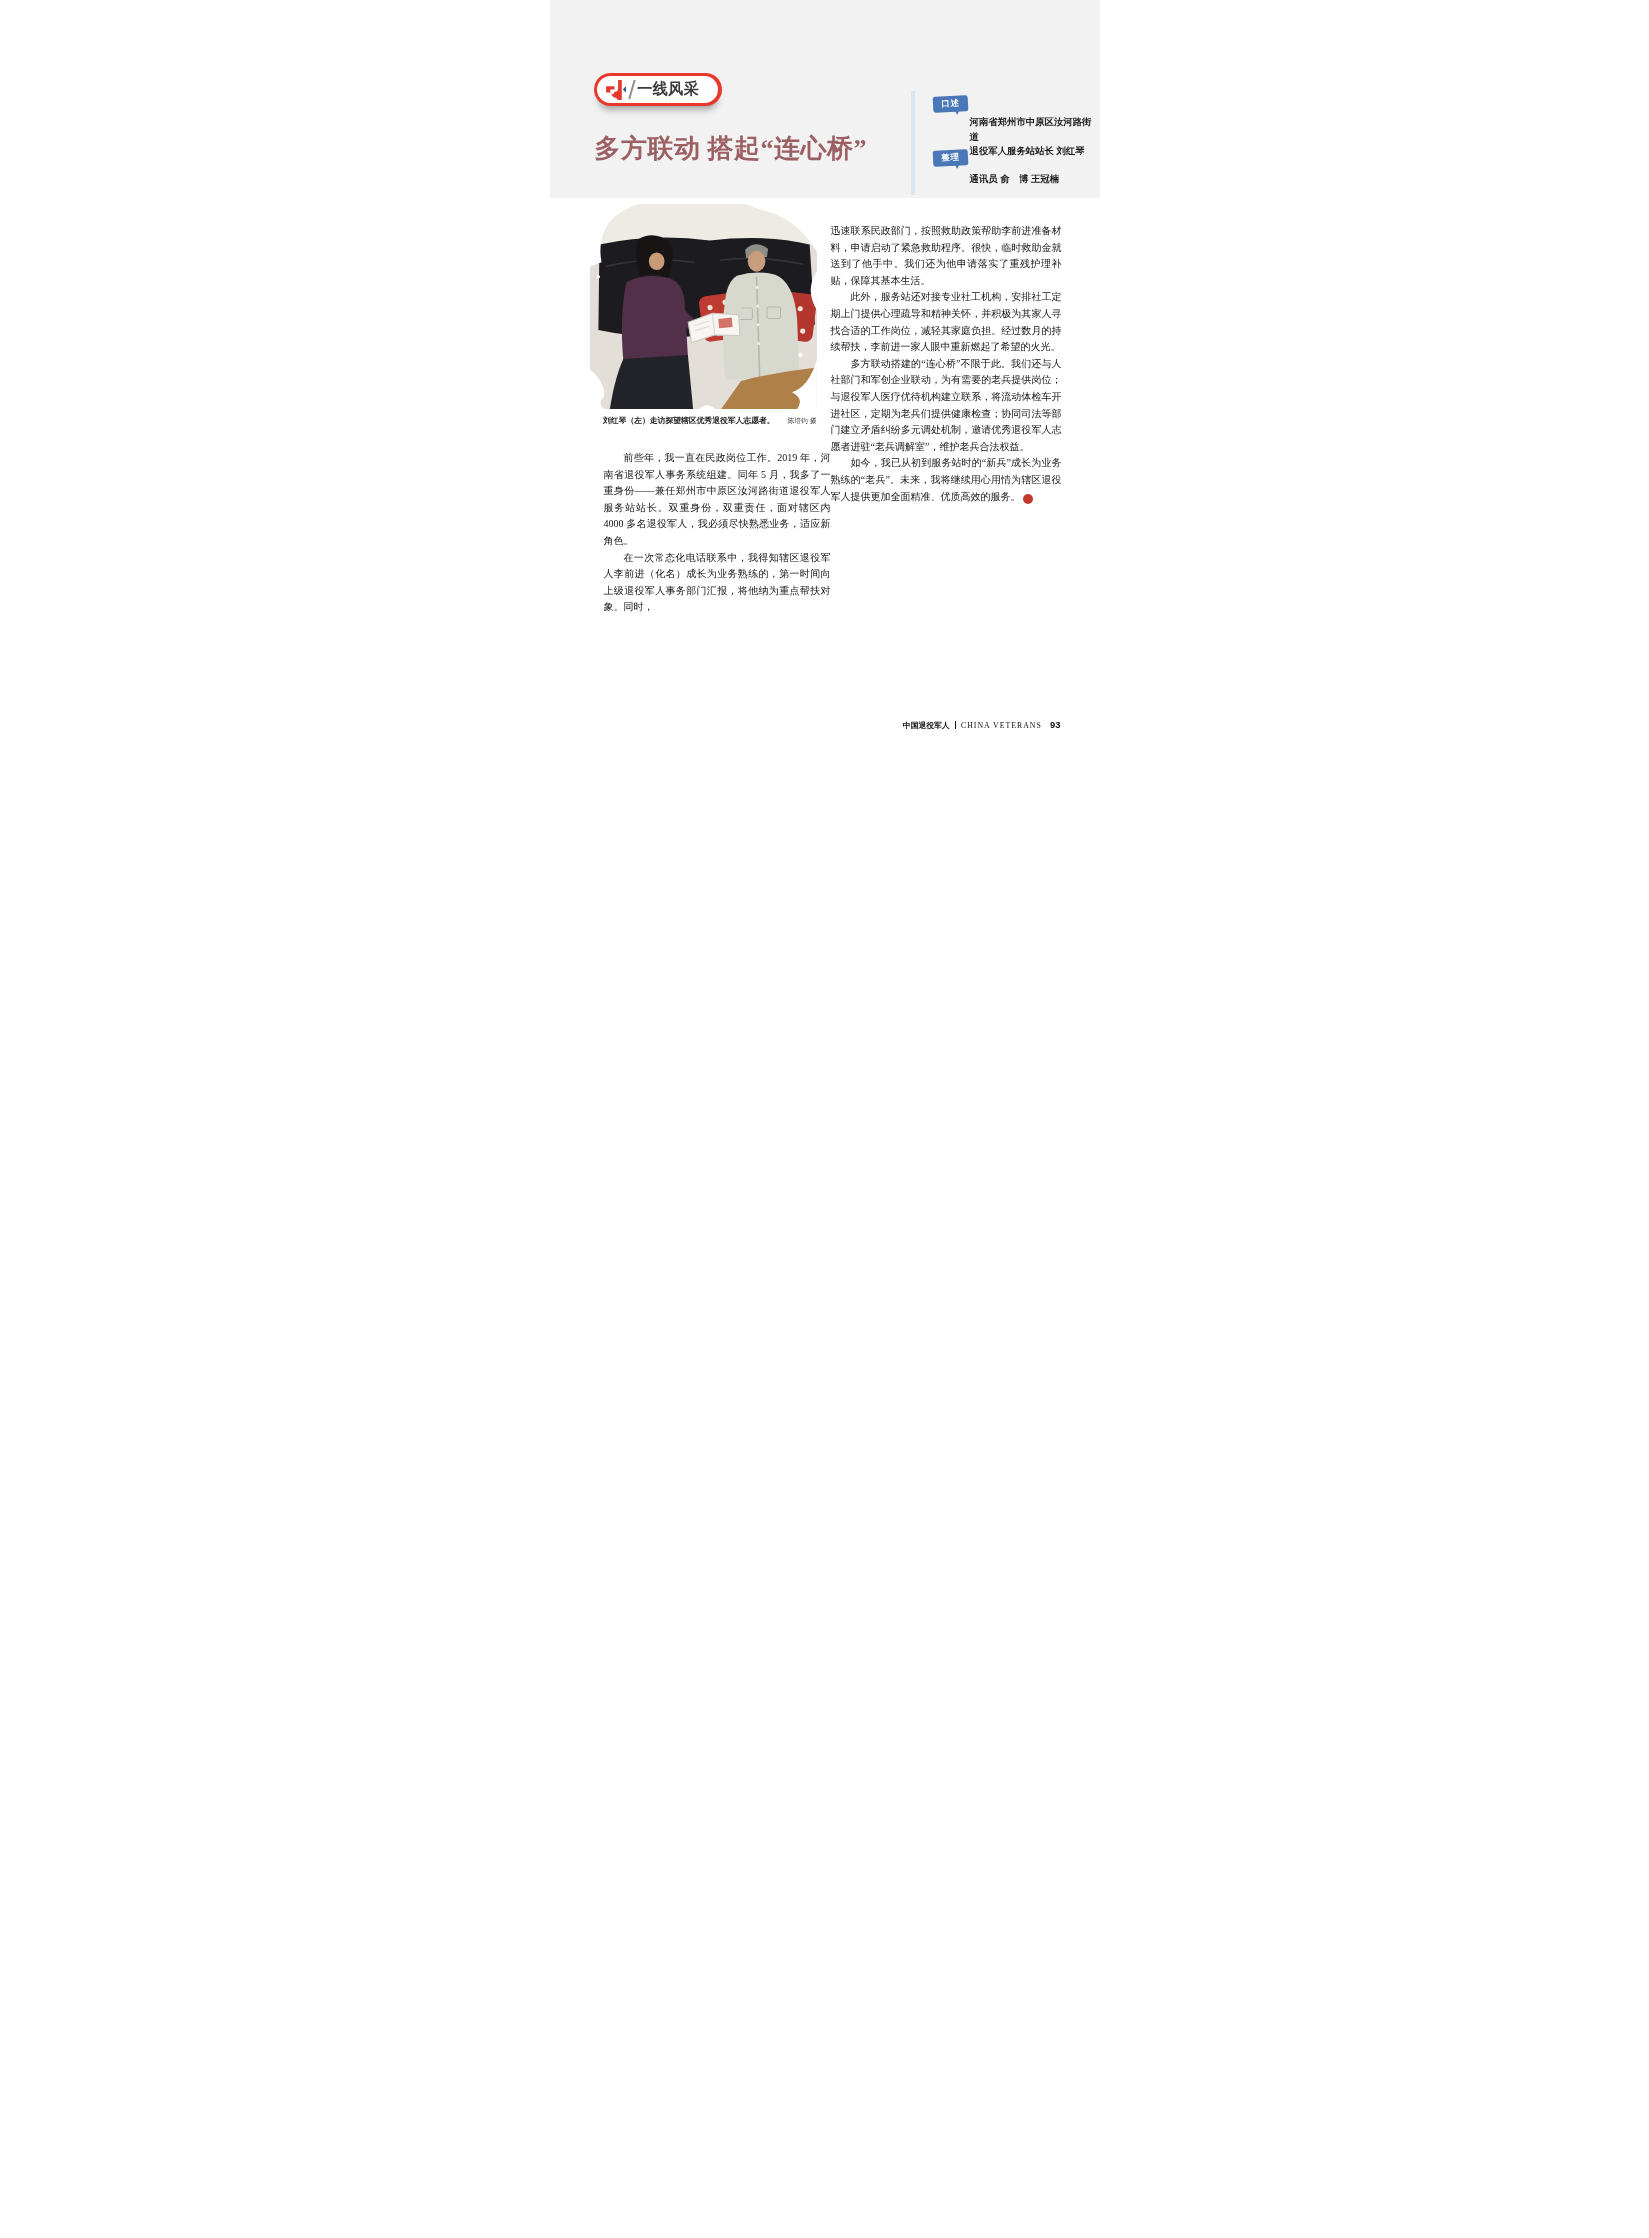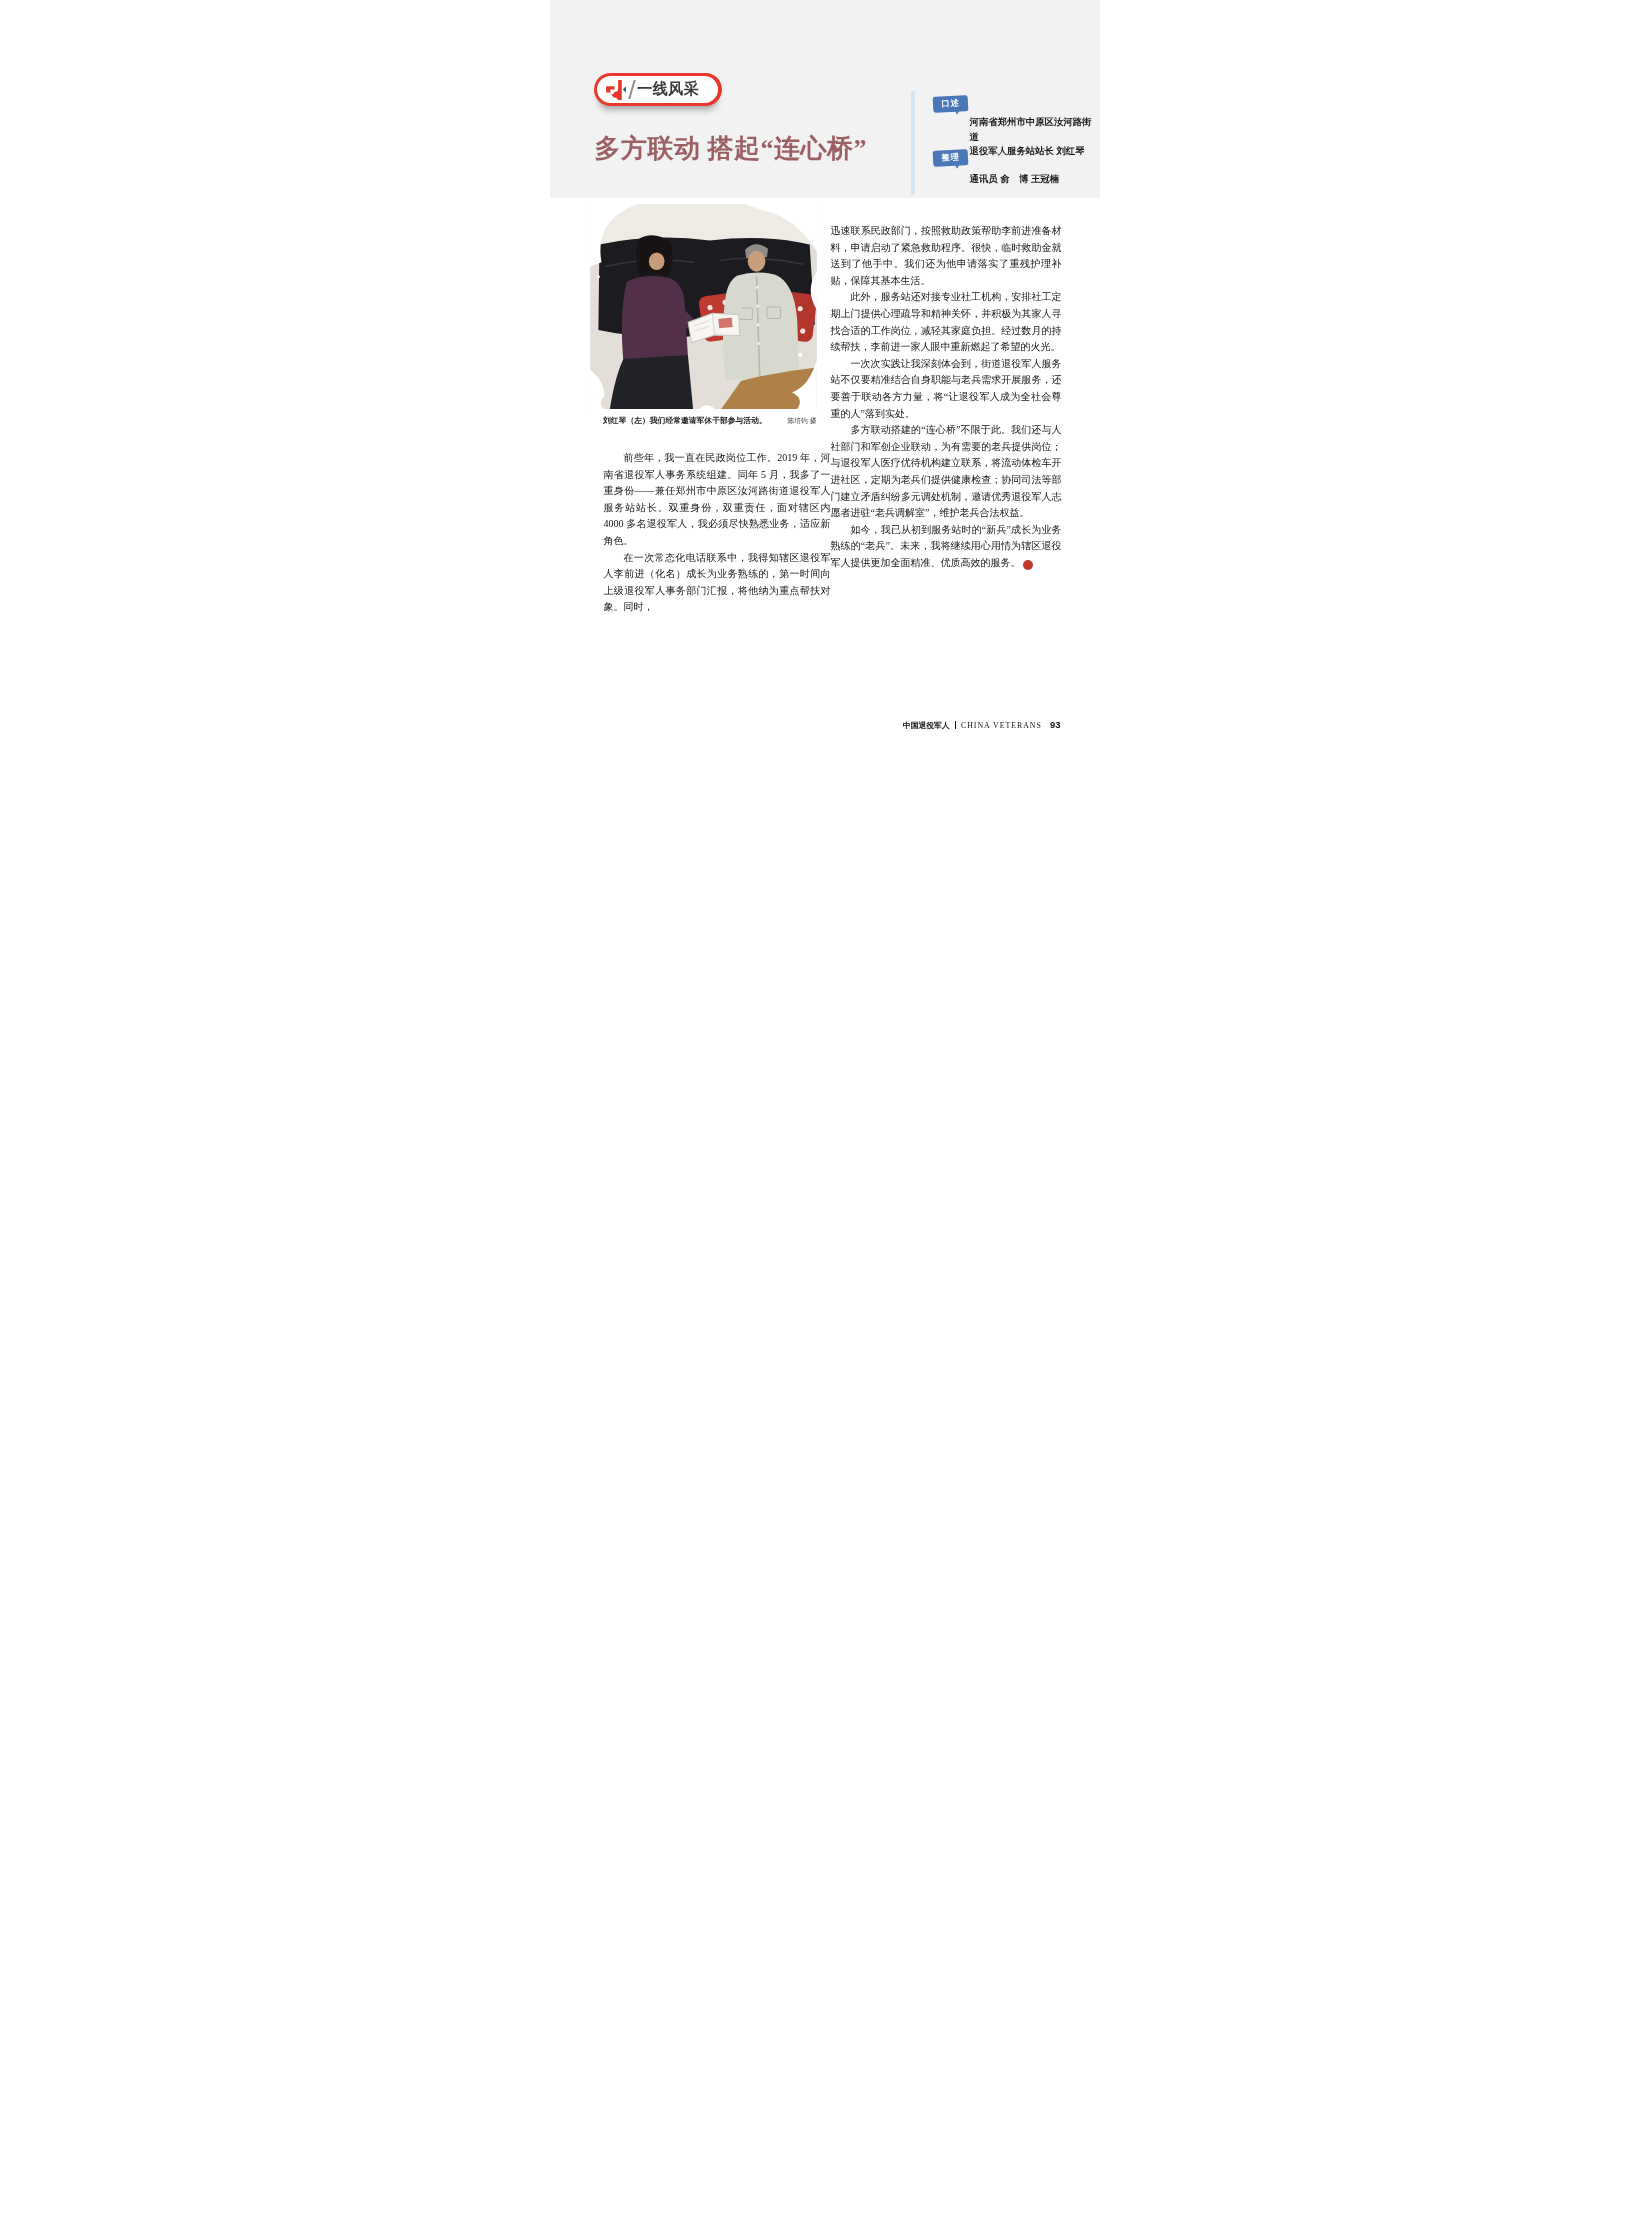--- a/index.html
+++ b/index.html
@@ -167,33 +167,32 @@
       <path d="M436 130 Q 412 164 436 204 Z" fill="#ffffff"></path>
       <path d="M0 394 L 0 318 Q 30 344 27 370 Q 14 382 26 394 Z" fill="#ffffff"></path>
       <path d="M436 394 L 436 300 Q 420 352 388 362 Q 412 374 398 394 Z" fill="#ffffff"></path>
       <path d="M210 394 Q 224 380 240 394 Z" fill="#ffffff"></path>
       <circle cx="404" cy="290" r="4" fill="#ffffff"></circle>
       <circle cx="16" cy="140" r="3" fill="#ffffff"></circle>
     </svg>
   </div>
 
   <div class="caption-row">
-    <span class="caption-text">刘红琴（左）我们经常邀请军休干部参与活动。</span>
+    <span class="caption-text">刘红琴（左）走访探望辖区优秀退役军人志愿者。</span>
     <span class="caption-credit">陈培钧 摄</span>
   </div>
 
   <div class="col col-left">
     <p>前些年，我一直在民政岗位工作。2019 年，河南省退役军人事务系统组建。同年 5 月，我多了一重身份——兼任郑州市中原区汝河路街道退役军人服务站站长。双重身份，双重责任，面对辖区内 4000 多名退役军人，我必须尽快熟悉业务，适应新角色。</p>
     <p>在一次常态化电话联系中，我得知辖区退役军人李前进（化名）成长为业务熟练的，第一时间向上级退役军人事务部门汇报，将他纳为重点帮扶对象。同时，</p>
   </div>
 
   <div class="col col-right">
     <p>迅速联系民政部门，按照救助政策帮助李前进准备材料，申请启动了紧急救助程序。很快，临时救助金就送到了他手中。我们还为他申请落实了重残护理补贴，保障其基本生活。</p>
     <p>此外，服务站还对接专业社工机构，安排社工定期上门提供心理疏导和精神关怀，并积极为其家人寻找合适的工作岗位，减轻其家庭负担。经过数月的持续帮扶，李前进一家人眼中重新燃起了希望的火光。</p>
-    <p>一次次实践让我深刻体会到，街道退役军人服务站不仅要精准结合自身职能与老兵需求开展服务，还要善于联动各方力量，将“让退役军人成为全社会尊重的人”落到实处。</p>
     <p>多方联动搭建的“连心桥”不限于此。我们还与人社部门和军创企业联动，为有需要的老兵提供岗位；与退役军人医疗优待机构建立联系，将流动体检车开进社区，定期为老兵们提供健康检查；协同司法等部门建立矛盾纠纷多元调处机制，邀请优秀退役军人志愿者进驻“老兵调解室”，维护老兵合法权益。</p>
     <p><span>如今，我已从初到服务站时的“新兵”成长为业务熟练的“老兵”。未来，我将继续用心用情为辖区退役军人提供更加全面精准、优质高效的服务。</span><span class="end-mark">V</span></p>
   </div>
 
   <div class="footer">
     <span class="footer-cn">中国退役军人</span>
     <span class="footer-sep"></span>
     <span class="footer-en">CHINA VETERANS</span>
     <span class="footer-page">93</span>
   </div>

